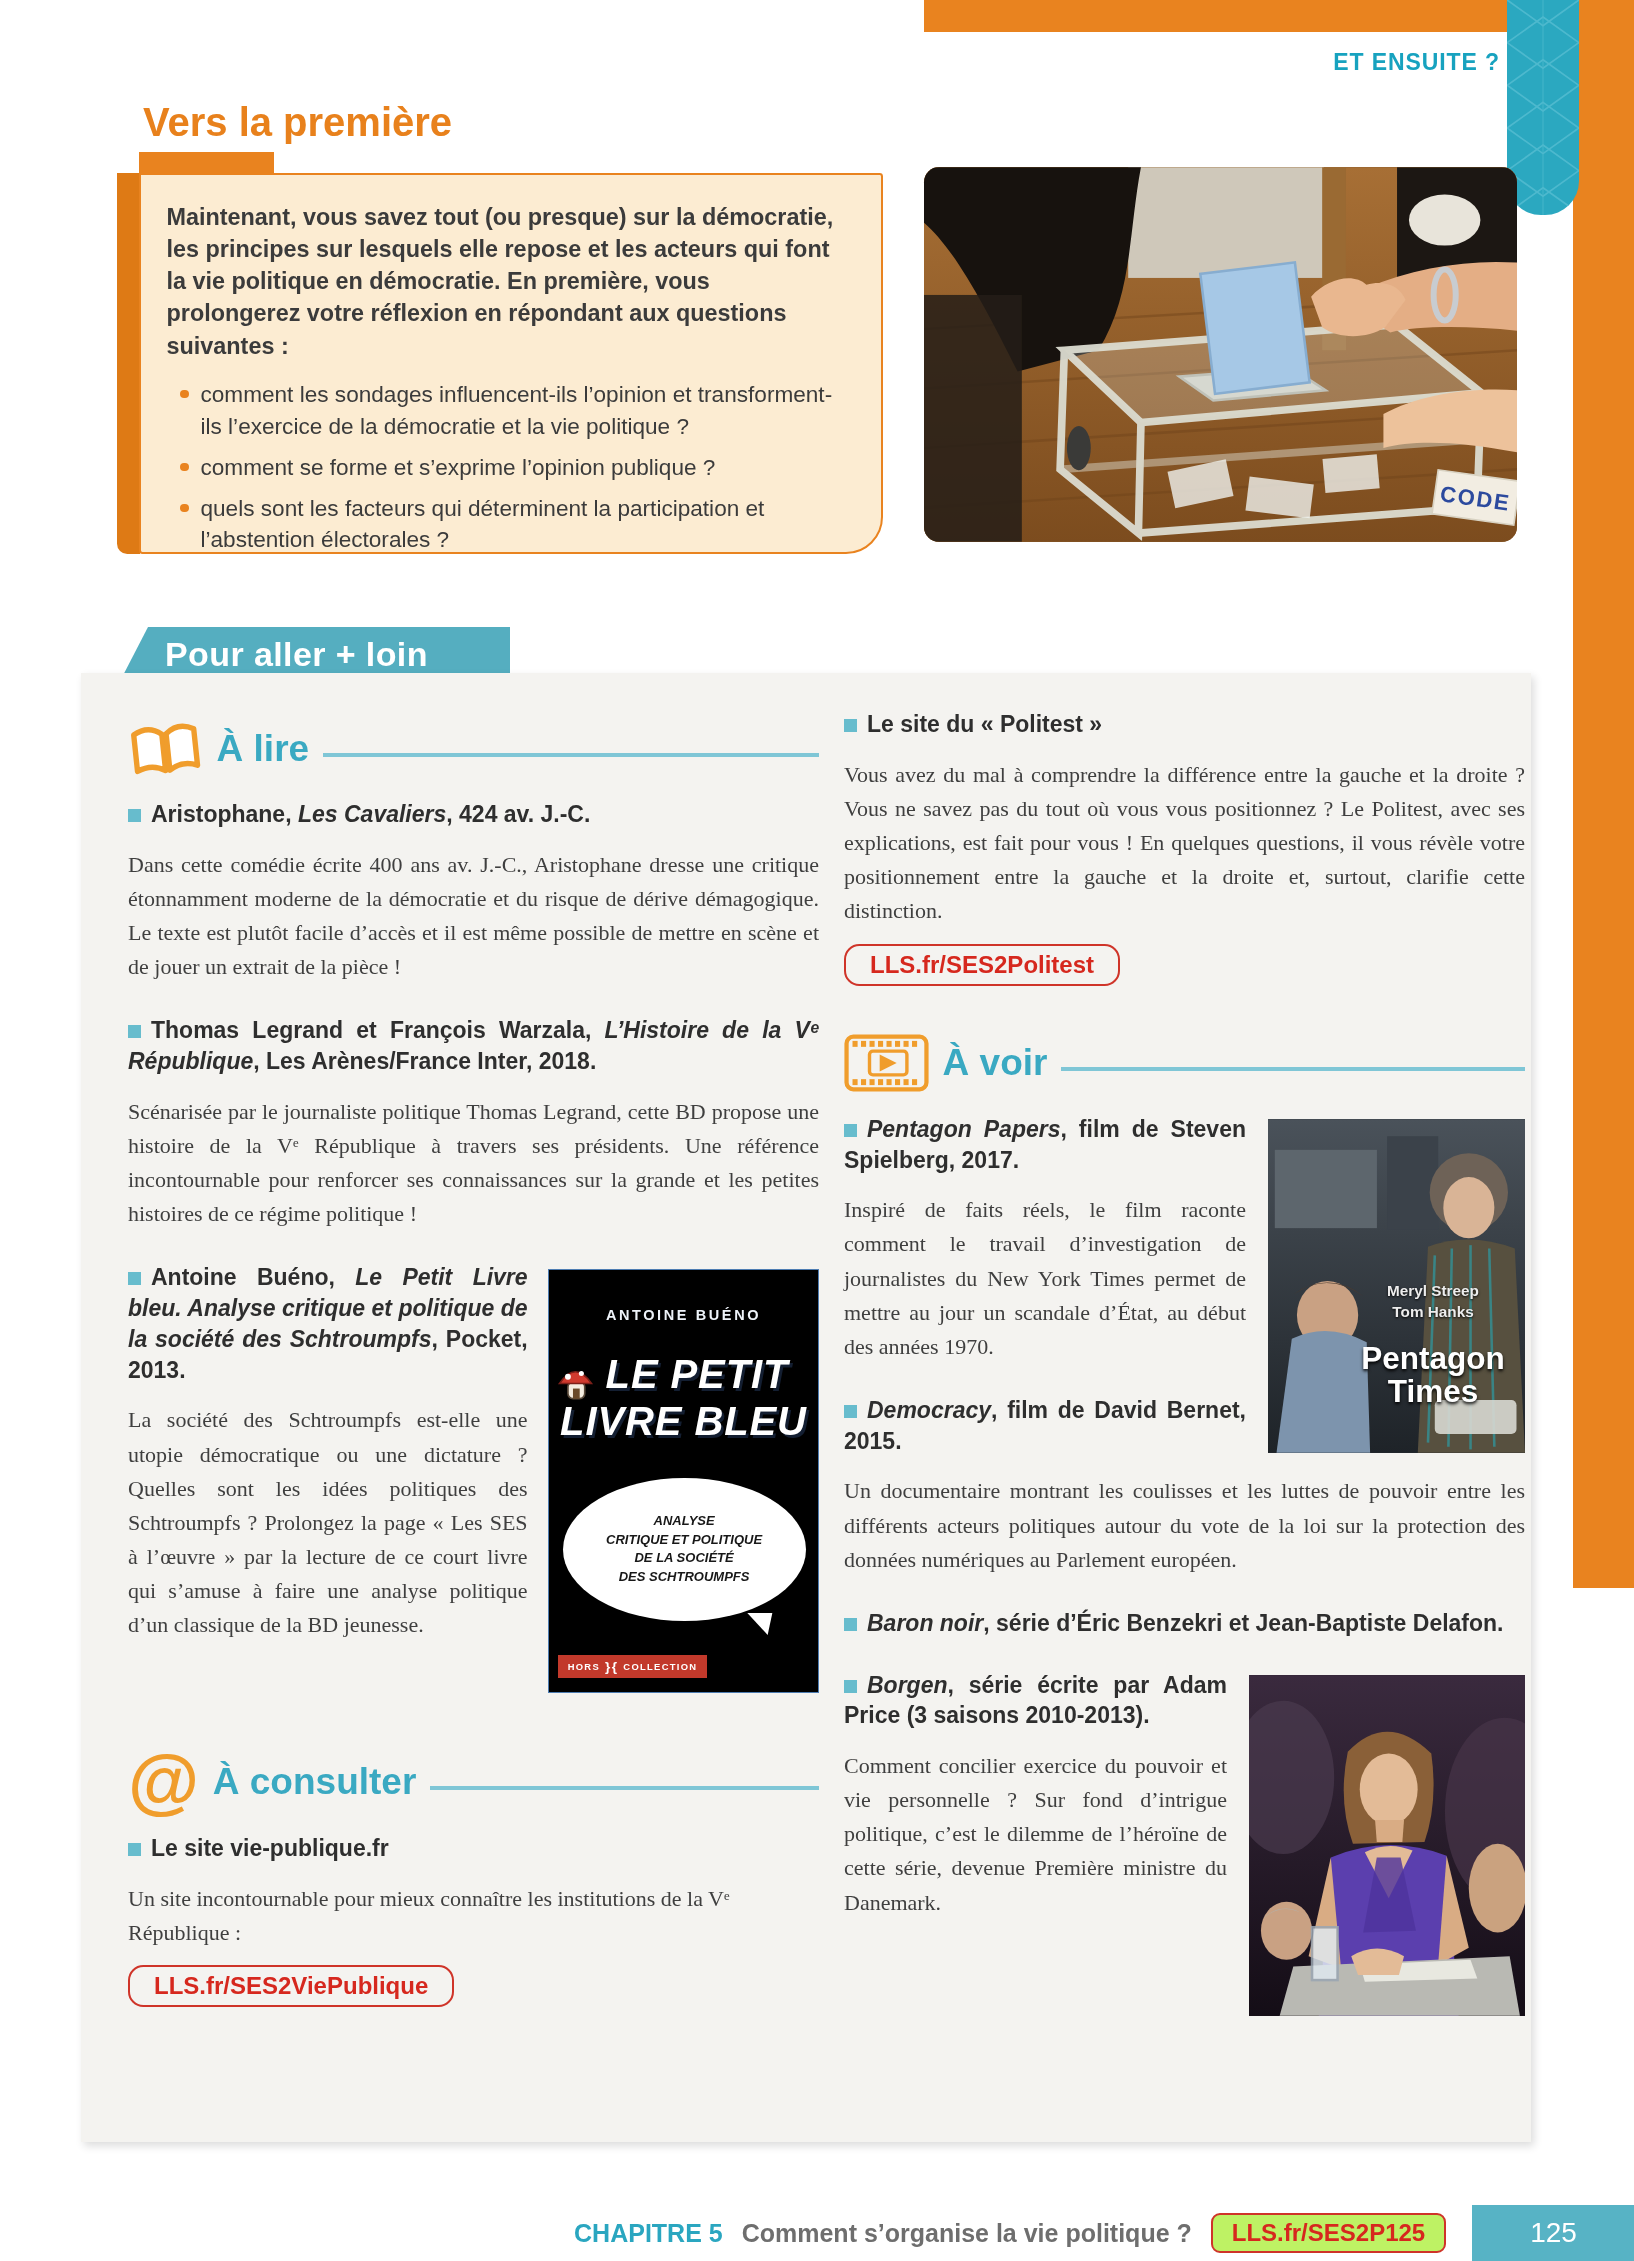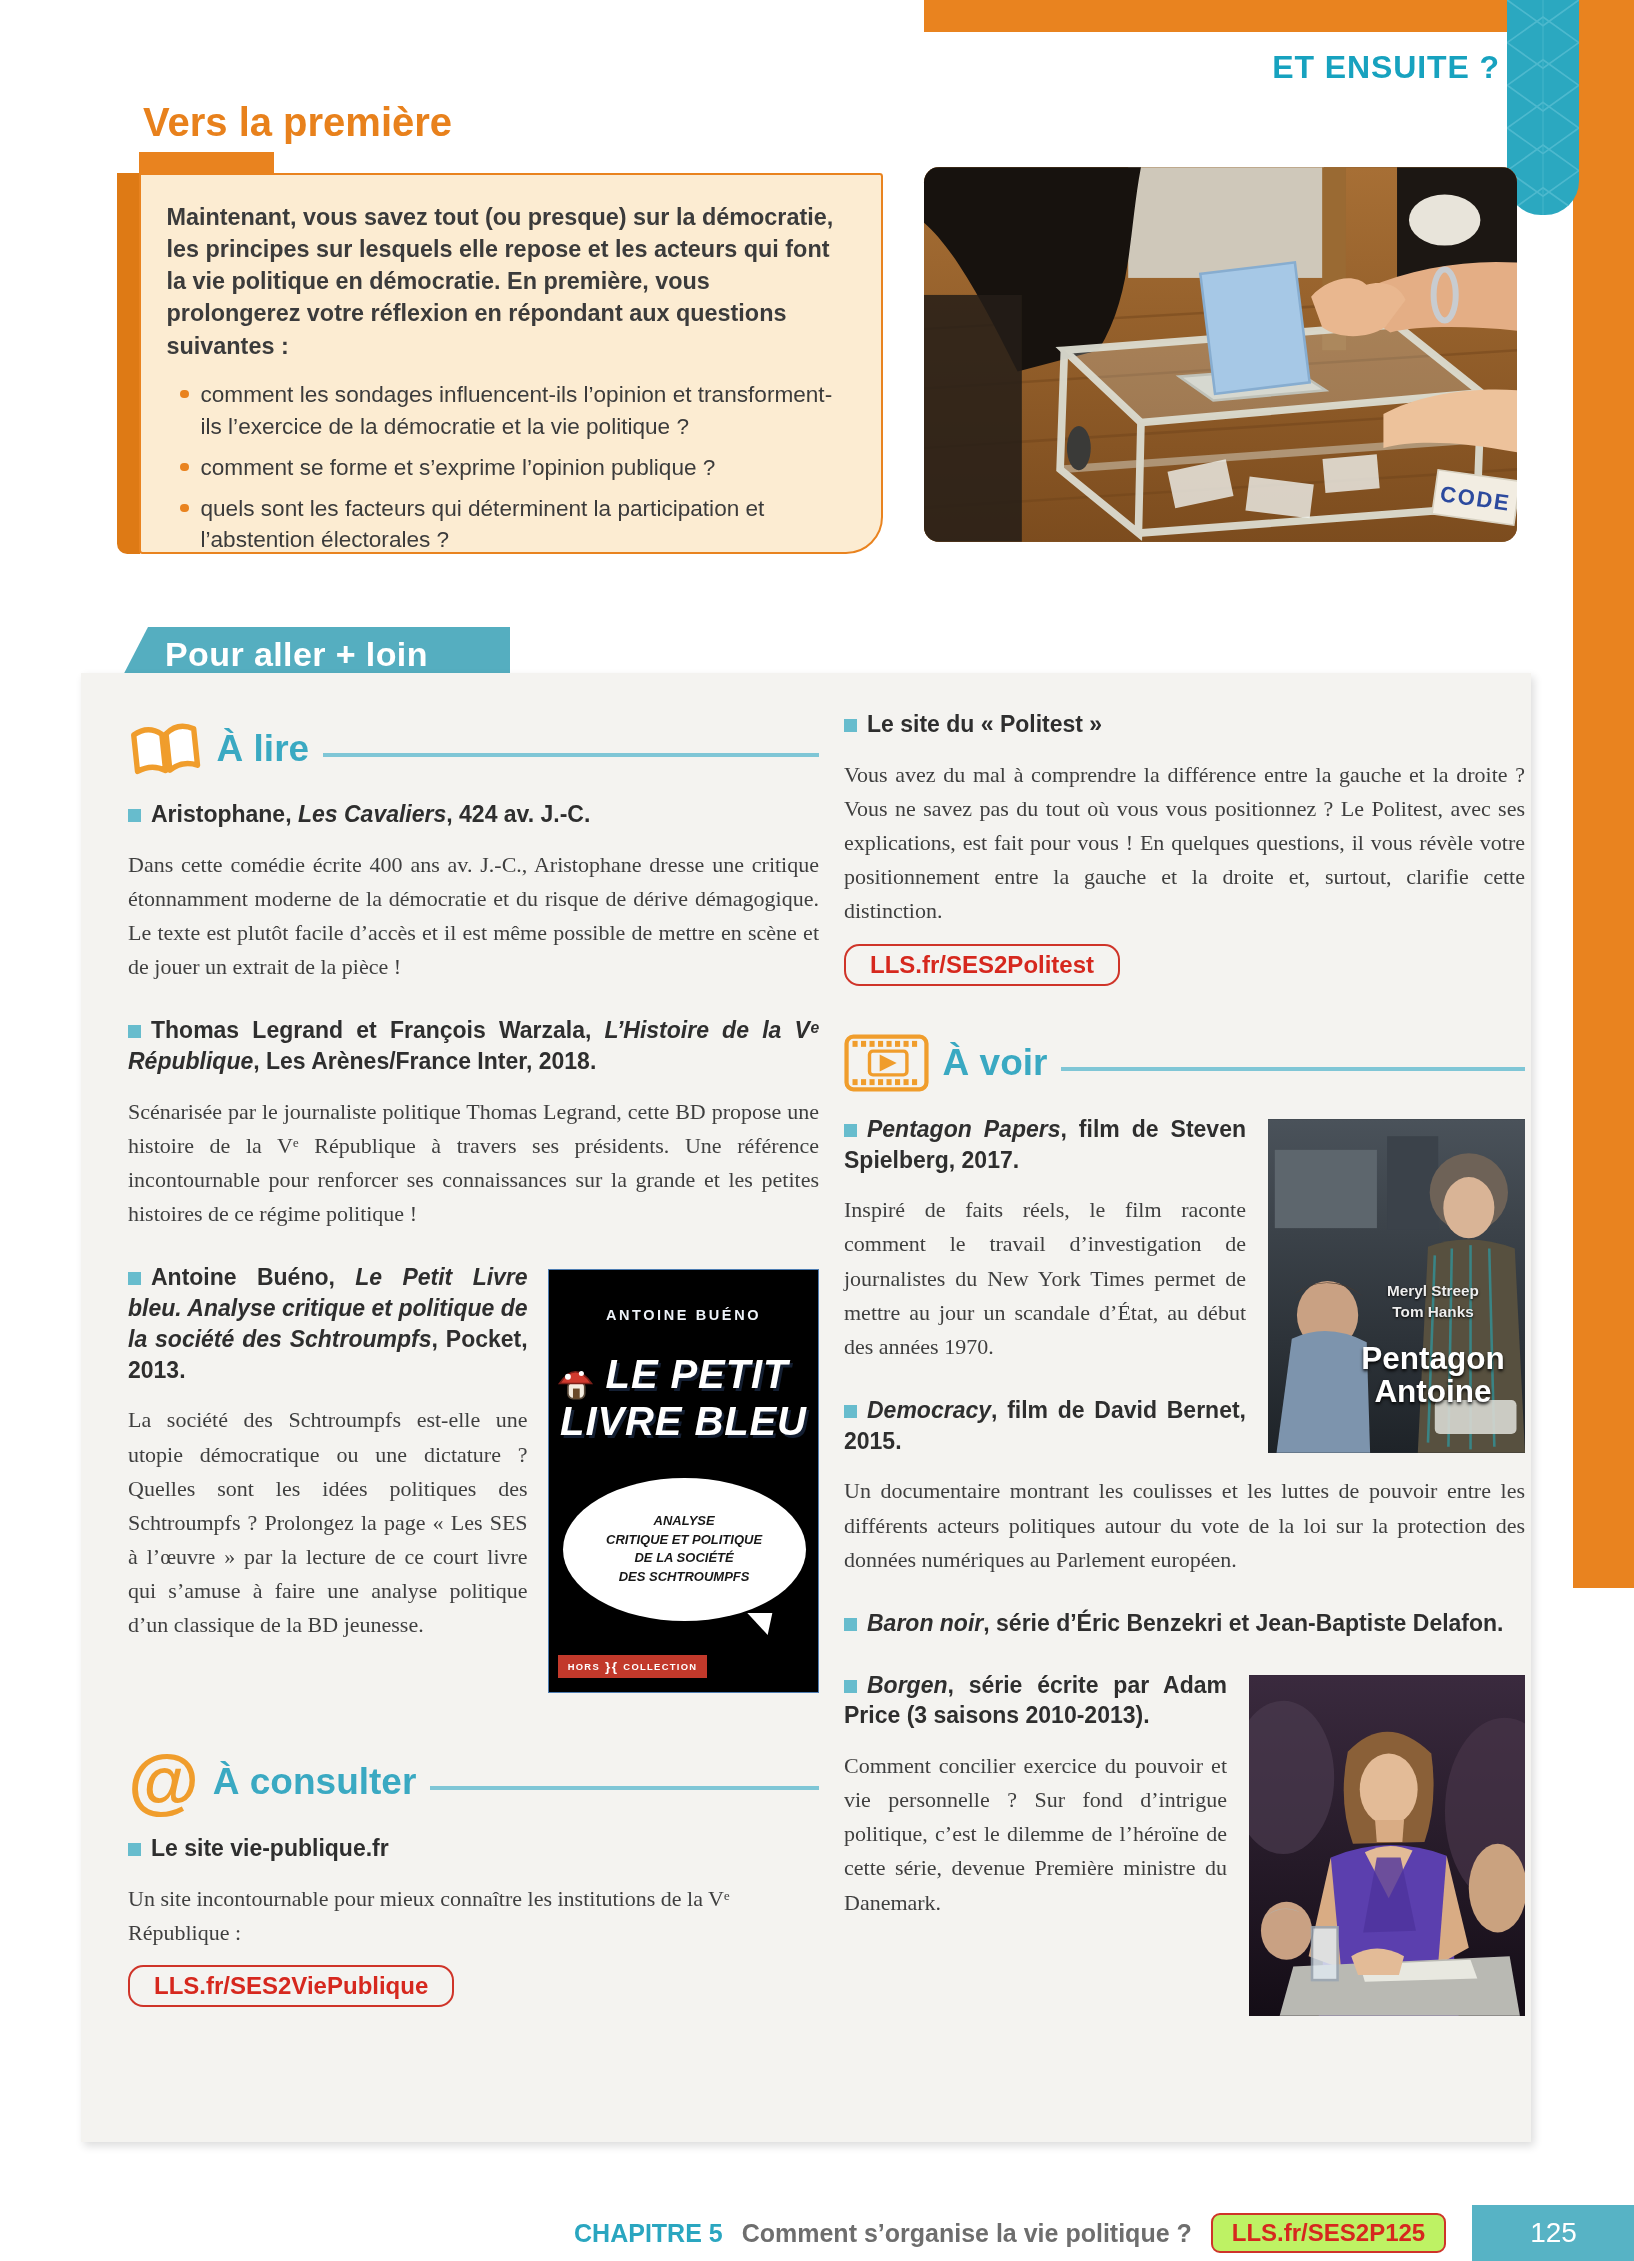--- a/index.html
+++ b/index.html
@@ -5,21 +5,21 @@
   html,body{margin:0;padding:0;background:#fff;}
   .page{position:relative;width:1635px;height:2261px;background:#ffffff;
         font-family:"Liberation Sans","DejaVu Sans",sans-serif;overflow:hidden;}
 
   
   .top-orange-bar{position:absolute;left:924px;top:0;width:711px;height:32px;background:#e9831f;}
   .side-orange-bar{position:absolute;left:1573px;top:0;width:61px;height:1588px;background:#e9831f;}
   .teal-band{position:absolute;left:1507px;top:0;width:72px;height:215px;background:#2ba8c0;
              border-radius:0 0 34px 34px;overflow:hidden;}
   .kicker{position:absolute;left:979px;top:49px;width:521px;text-align:right;
-          font-size:32px;font-weight:800;color:#17a2bf;letter-spacing:0.9px;}
+          font-size:23px;font-weight:800;color:#17a2bf;letter-spacing:0.9px;}
   .main-title{position:absolute;left:143px;top:100px;font-size:40px;font-weight:800;color:#e8811c;}
 
   
   .intro-tab{position:absolute;left:139px;top:152px;width:135px;height:23px;background:#e9831f;}
   .intro-accent{position:absolute;left:117px;top:173px;width:23px;height:381px;background:#de7a15;border-radius:0 0 0 10.2px;}
   .intro-box{position:absolute;left:139px;top:173px;width:744px;height:381px;box-sizing:border-box;
              background:#fcecd2;border:2.6px solid #e9831f;border-radius:0 3.4px 37px 3.4px;
              padding:25.5px 34px 0 25.5px;}
   .intro-par{margin:0 0 17px 0;font-size:23.4px;line-height:1.38;font-weight:700;color:#3b3b3b;}
   .intro-list{list-style:none;margin:0;padding:0 0 0 13.6px;}
@@ -321,21 +321,21 @@
             <path d="M28 258 Q70 238 116 262 L120 392 L10 392 Z" fill="#7d94ad"></path>
             <path d="M30 206 Q70 178 112 208 Q92 192 70 192 Q48 192 30 206 Z" fill="#4a3b30"></path>
             <rect x="196" y="330" width="96" height="40" rx="6" fill="#d8d8d2" opacity="0.9"></rect>
           </svg>
           <div class="poster-names">
             <div>Meryl Streep</div>
             <div>Tom Hanks</div>
           </div>
           <div class="poster-title">
             <div>Pentagon</div>
-            <div>Antoine</div>
+            <div>Times</div>
           </div>
         </div>
 
         <div class="entry">
           <div class="entry-head"><span class="sq"></span><em>Pentagon Papers</em><span>, film de Steven Spielberg, 2017.</span></div>
           <div class="entry-body">Inspiré de faits réels, le film raconte comment le travail d’investigation de journalistes du New York Times permet de mettre au jour un scandale d’État, au début des années 1970.</div>
         </div>
 
         <div class="entry">
           <div class="entry-head"><span class="sq"></span><em>Democracy</em><span>, film de David Bernet, 2015.</span></div>

